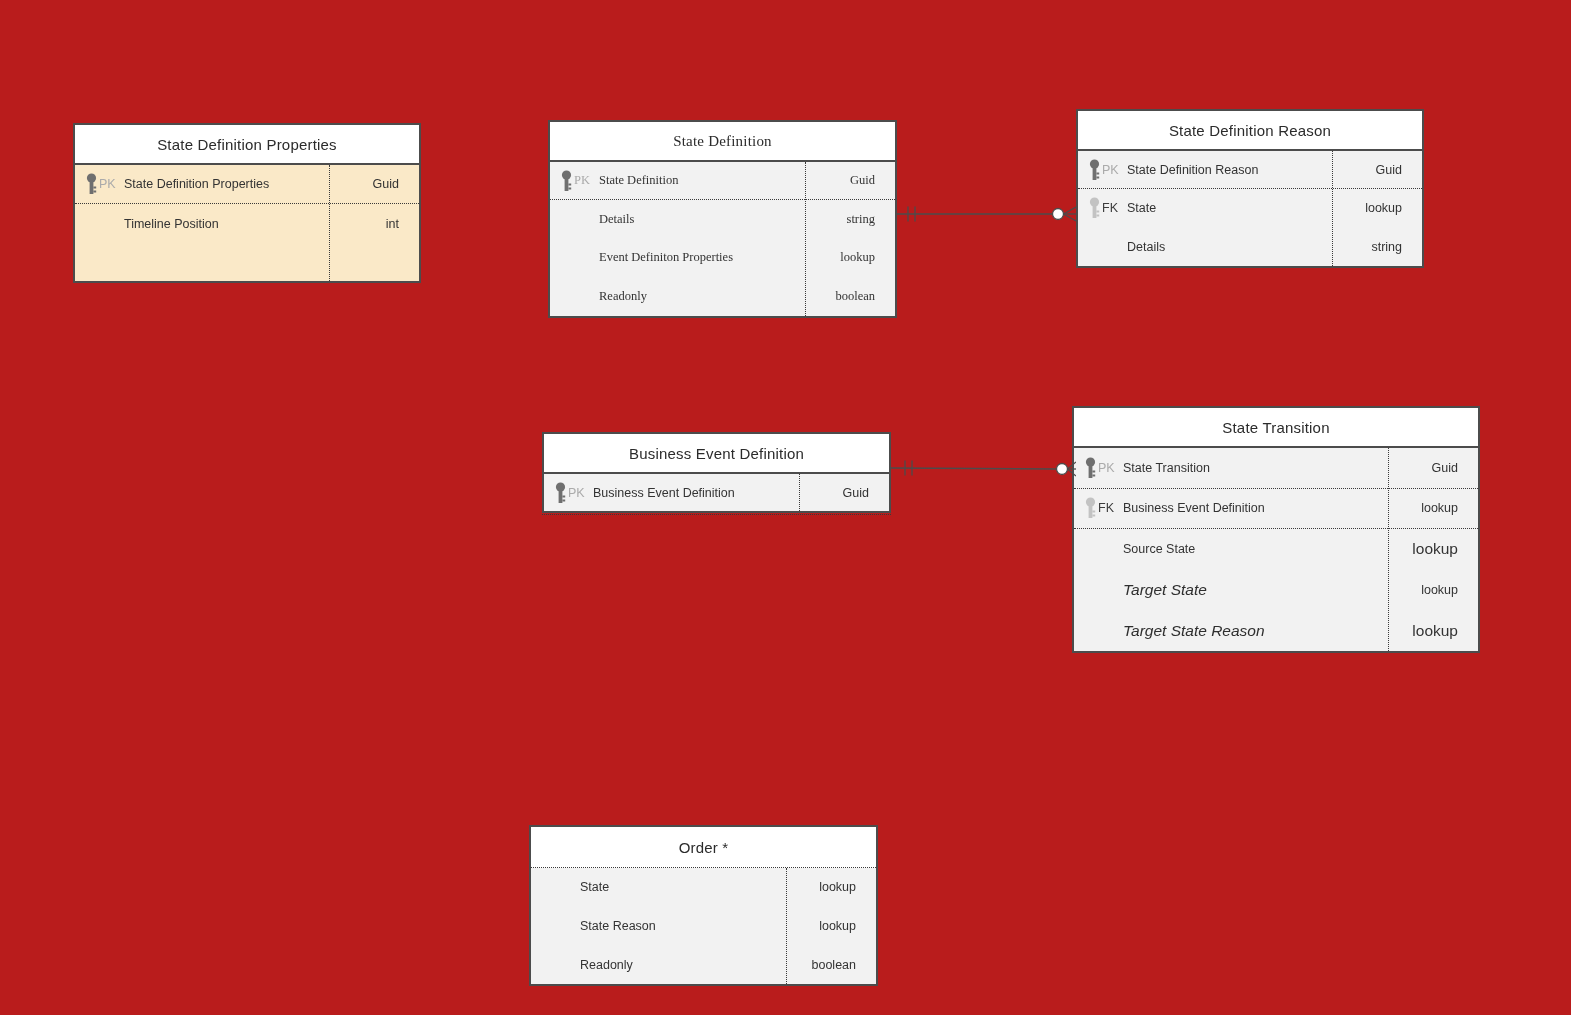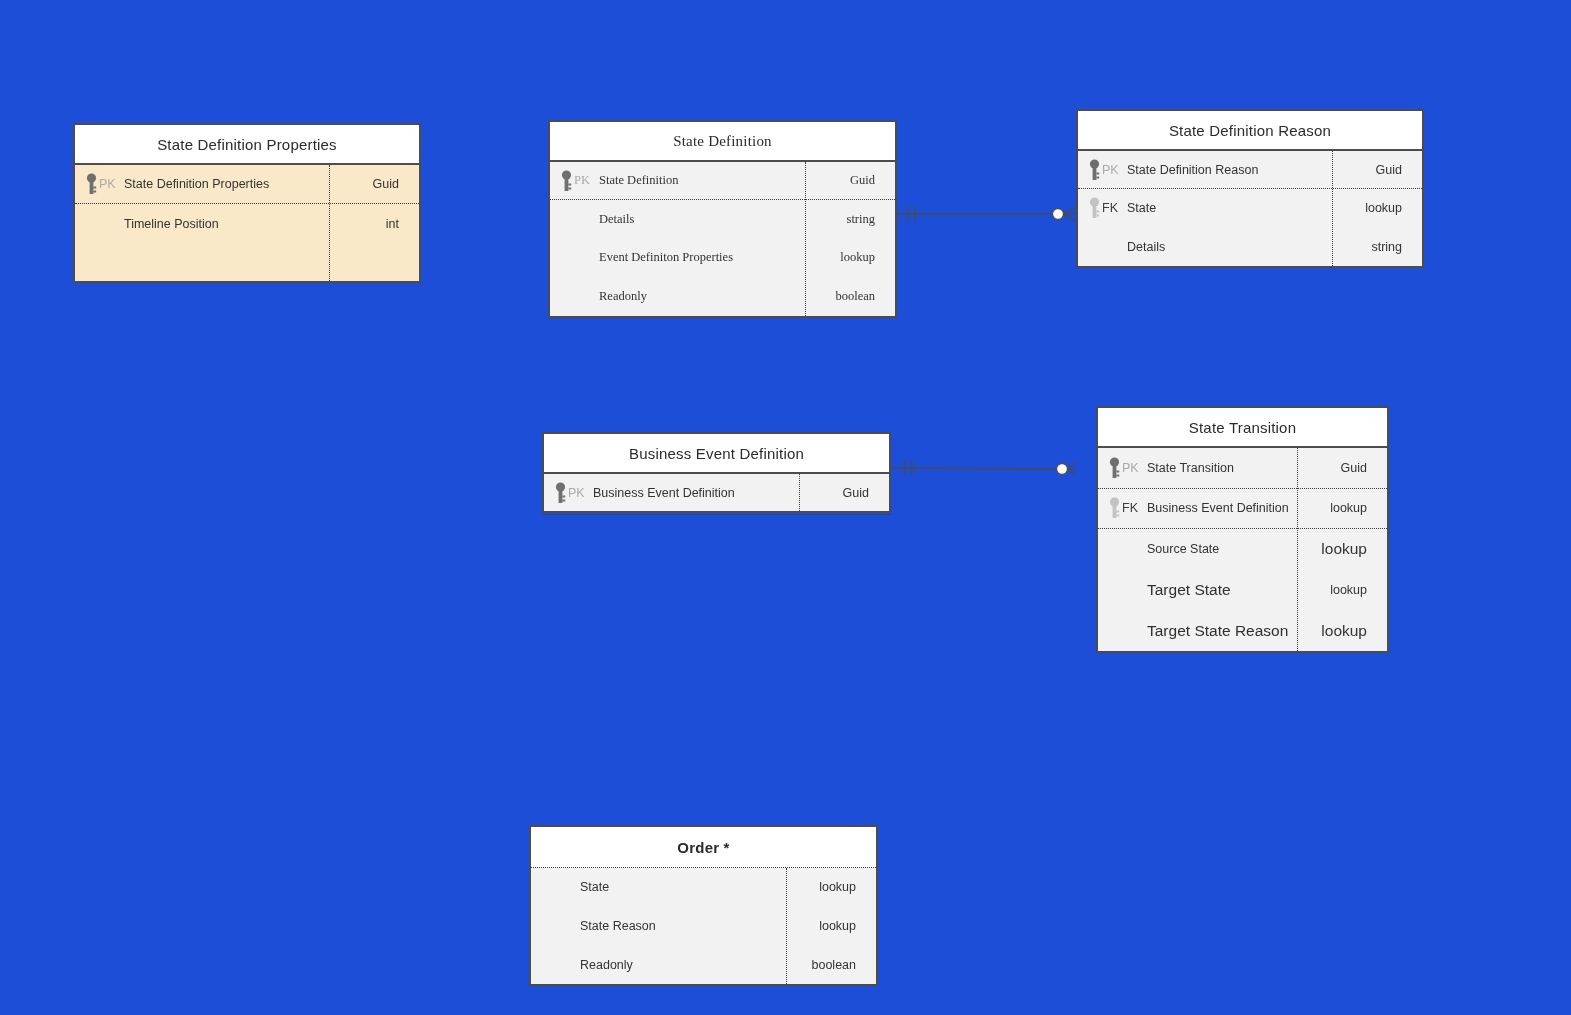--- a/index.html
+++ b/index.html
@@ -1,48 +1,48 @@
 <!DOCTYPE html>
 <html><head>
 <meta charset="utf-8">
 <style>
   * { margin:0; padding:0; box-sizing:border-box; }
   html,body { width:1571px; height:1015px; background:#ffffff;
               font-family:"Liberation Sans", sans-serif; }
-  .canvas { position:relative; width:1571px; height:1015px; background:#1d4ed8; overflow:hidden; }
+  .canvas { position:relative; width:1571px; height:1015px; background:#b91c1c; overflow:hidden; }
 
   .entity { position:absolute; border:2px solid #4c4c4c; background:#f2f2f2; }
   .ehead { height:40px; background:#ffffff; border-bottom:2px solid #4c4c4c;
            display:flex; align-items:center; justify-content:center;
            font-size:15px; color:#2b2b2b; letter-spacing:.2px; }
-  .ehead.dotted { border-bottom:1px dotted #3a3a3a; height:41px;font-weight:bold; }
+  .ehead.dotted { border-bottom:1px dotted #3a3a3a; height:41px; }
   .ebody { position:relative; }
   .ebody::after { content:""; position:absolute; top:0; bottom:0; right:89px;
                   border-left:1px dotted #3a3a3a; }
 
   .row { display:flex; align-items:center; height:var(--rowh,39px); padding-left:11px; }
   .row.sep { border-bottom:1px dotted #3a3a3a; }
   .kc { width:38px; flex:none; display:flex; align-items:center; gap:1px; }
   .kl { font-size:12.5px; }
   .kl.pk { color:#ababab; }
   .kl.fk { color:#3c3c3c; }
   .fname { flex:1; font-size:12.5px; color:#333333; padding-right:6px;
            white-space:nowrap; overflow:hidden; }
-  .fname.big { font-size:15.5px; color:#2f2f2f; }
+  .fname.big { font-size:15.5px; color:#2f2f2f;font-style:italic; }
   .ftype { width:89px; flex:none; align-self:stretch; display:flex; align-items:center;
            justify-content:flex-end; padding-right:20px; font-size:12.5px; color:#333333; }
   .ftype.big { font-size:15.5px; }
   .filler { height:38px; }
 
   
   .e0 { left:73px;   top:123px; width:348px; --rowh:39px; }
   .e1 { left:548px;  top:120px; width:349px;font-family:Liberation Serif, serif; --rowh:38.4px; }
   .e2 { left:1076px; top:109px; width:348px; --rowh:38.3px; }
   .e3 { left:542px;  top:432px; width:349px; --rowh:37px; }
-  .e4 { left:1096px; top:406px; width:293px; --rowh:40.6px; }
+  .e4 { left:1072px; top:406px; width:408px; --rowh:40.6px; }
   .e5 { left:529px;  top:825px; width:349px; --rowh:38.7px; }
 
   
   .e3::after { content:""; position:absolute; left:-2px; right:-2px; bottom:-4px;
                border-top:1px dotted #3a3a3a; }
 
   .connector { position:absolute; }
   .c1 { left:897px; top:200px; }
   .c2 { left:891px; top:455px; }
 </style>

